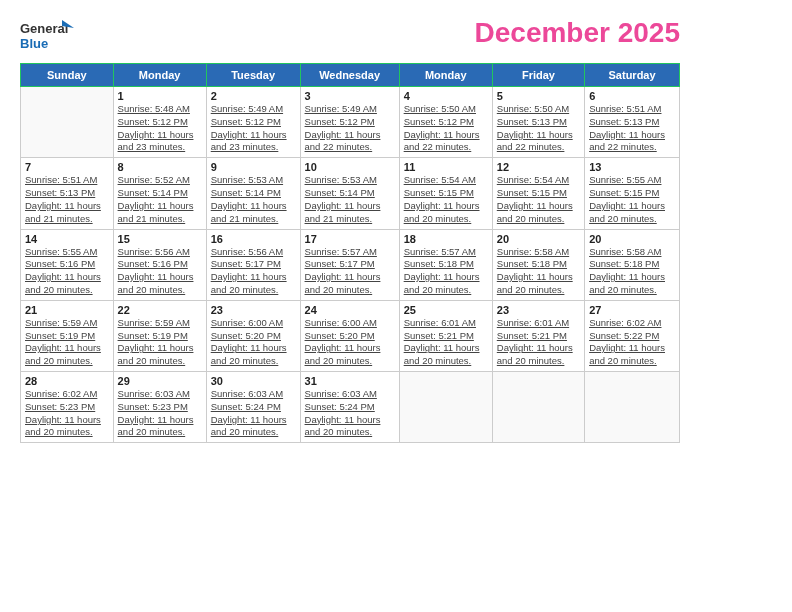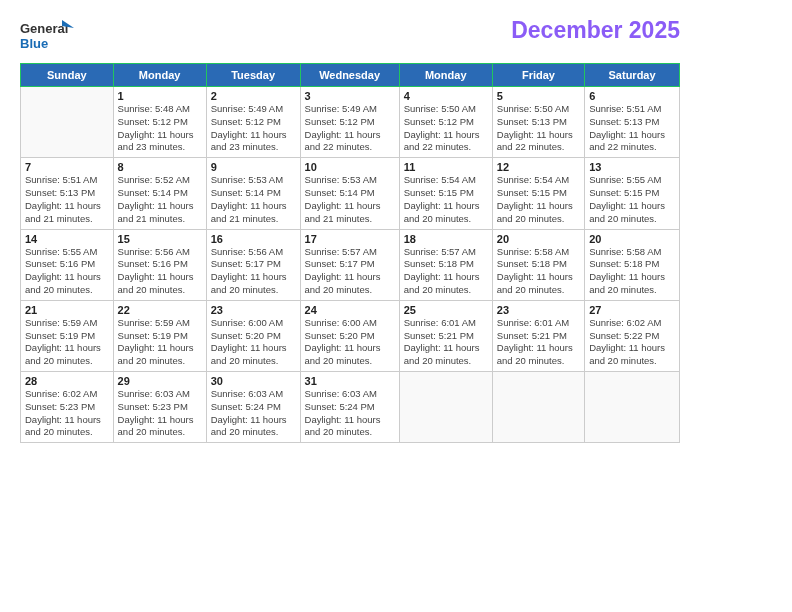--- a/index.html
+++ b/index.html
@@ -24,23 +24,23 @@
     }
     .logo {
       display: flex;
       align-items: center;
       gap: 4px;
     }
     .title-block {
       text-align: right;
     }
     .main-title {
-      font-size: 23px;
+      font-size: 28px;
       font-weight: bold;
-      color: #8b5cf6;
+      color: #ec4899;
       line-height: 1.1;
     }
     .subtitle {
       font-size: 14px;
       color: #444;
       margin-top: 2px;
     }
     .calendar {
       width: 100%;
       border-collapse: collapse;
@@ -71,20 +71,21 @@
       font-weight: bold;
       font-size: 11px;
       color: #222;
       display: block;
       margin-bottom: 1px;
     }
     .day-detail {
       color: #444;
       font-size: 9.5px;
       line-height: 1.35;
+      text-decoration: underline;
     }
   </style>
 </head>
 <body>
 
 <div class="page">
   <div class="header">
     <div class="logo">
         <svg width="60" height="35" viewBox="0 0 60 35">
           <text x="0" y="15" font-size="13" font-weight="bold" fill="#333" font-family="Arial">General</text>

